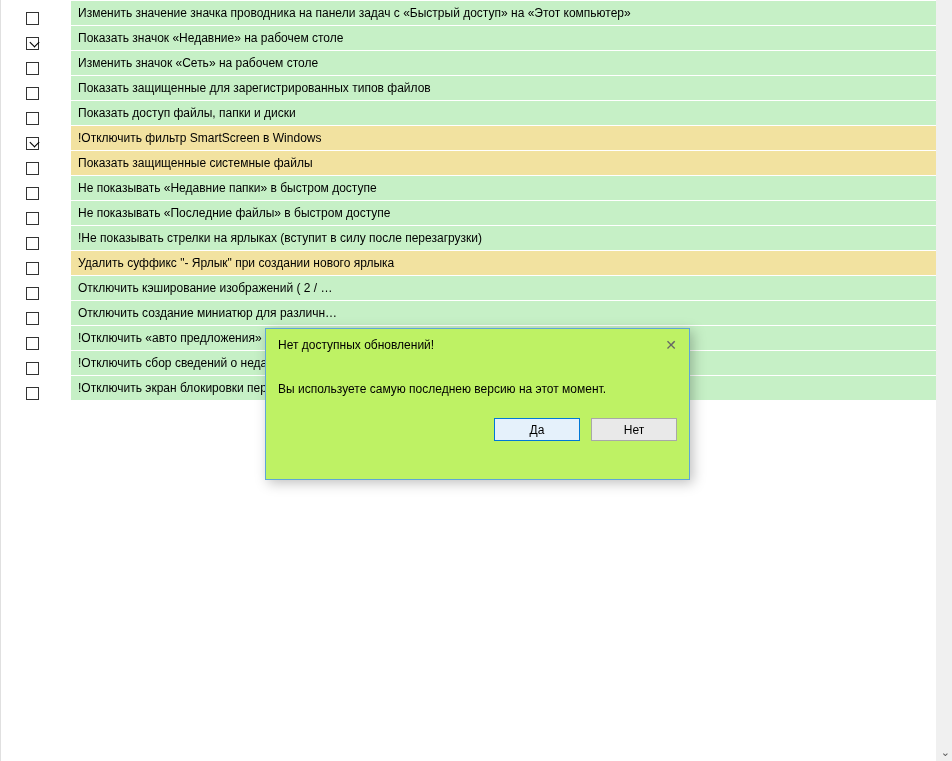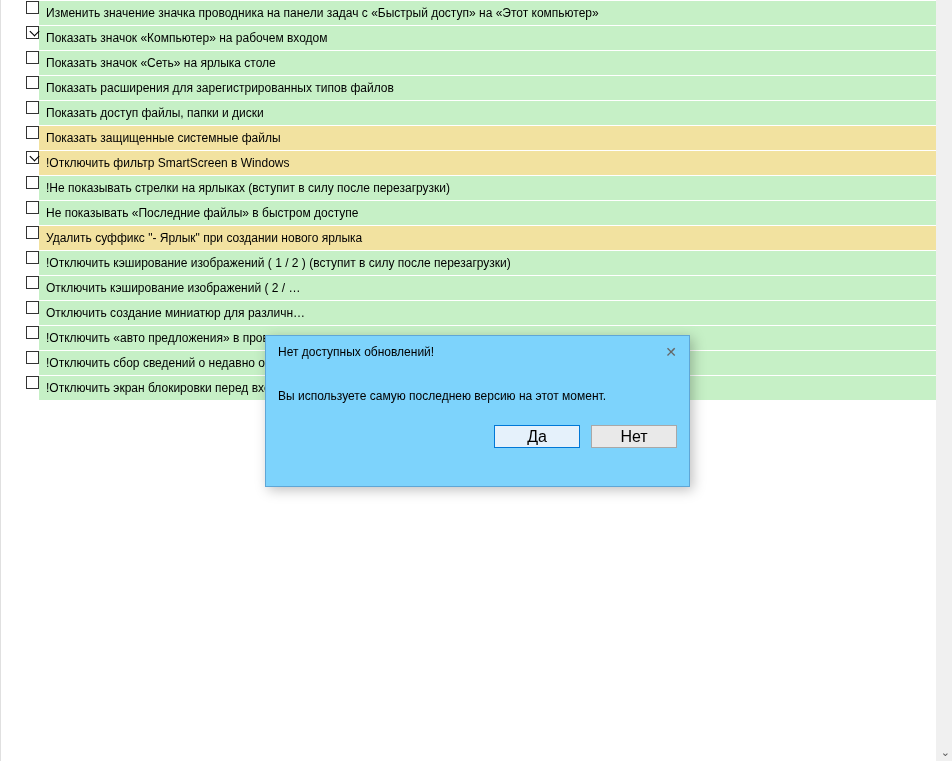--- a/index.html
+++ b/index.html
@@ -33,24 +33,25 @@
     .corner-chevron {
       position: absolute;
       right: 2px;
       bottom: 2px;
       color: #5a5a5a;
       font-size: 11px;
       pointer-events: none;
     }
     .item {
       display: flex;
-      align-items: flex-start;
+      align-items: flex-end;
       height: 24px;
       margin-bottom: 1px;
       padding-left: 17px;
+      gap: 32px;
     }
     .item .cb {
       width: 13px;
       height: 13px;
       border: 1px solid #333;
       background: #fff;
       position: relative;
       flex-shrink: 0;
       cursor: pointer;
     }
@@ -75,24 +76,24 @@
       text-overflow: clip;
       color: #000;
     }
     .bg-green .label { background: #c6f0c6; }
     .bg-yellow .label { background: #f2e2a0; }
 
     
     .dialog {
       position: absolute;
       left: 265px;
-      top: 335px;
+      top: 328px;
       width: 425px;
       height: 152px;
-      background: #7dd3fc;
+      background: #bef264;
       border: 1px solid #5ea6d6;
       box-shadow: 3px 3px 12px rgba(0,0,0,0.25);
       font-size: 12px;
     }
     .dialog-title {
       display: flex;
       align-items: center;
       justify-content: space-between;
       padding: 6px 8px 4px 12px;
       color: #000;
@@ -115,21 +116,21 @@
     }
     .dialog-buttons {
       display: flex;
       justify-content: flex-end;
       gap: 11px;
       padding: 10px 12px 12px 12px;
     }
     .dlg-btn {
       width: 86px;
       height: 23px;
-      font-size: 16px;
+      font-size: 12px;
       font-family: inherit;
       background: #e9e9e9;
       border: 1px solid #a8a8a8;
       cursor: pointer;
     }
     .dlg-btn.primary {
       background: #e5f1fb;
       border: 1px solid #0078d7;
     }
   </style>
@@ -137,57 +138,57 @@
 <body>
 
 <div class="panel">
   <div id="options-list">
       <div class="item bg-green">
         <span class="cb"></span>
         <span class="label">Изменить значение значка проводника на панели задач с «Быстрый доступ» на «Этот компьютер»</span>
       </div>
       <div class="item bg-green">
         <span class="cb checked"></span>
-        <span class="label">Показать значок «Компьютер» на рабочем входом</span>
-      </div>
-      <div class="item bg-green">
-        <span class="cb"></span>
-        <span class="label">Показать значок «Сеть» на ярлыка столе</span>
-      </div>
-      <div class="item bg-green">
-        <span class="cb"></span>
-        <span class="label">Показать расширения для зарегистрированных типов файлов</span>
+        <span class="label">Показать значок «Недавние» на рабочем столе</span>
+      </div>
+      <div class="item bg-green">
+        <span class="cb"></span>
+        <span class="label">Изменить значок «Сеть» на рабочем столе</span>
+      </div>
+      <div class="item bg-green">
+        <span class="cb"></span>
+        <span class="label">Показать защищенные для зарегистрированных типов файлов</span>
       </div>
       <div class="item bg-green">
         <span class="cb"></span>
         <span class="label">Показать доступ файлы, папки и диски</span>
-      </div>
-      <div class="item bg-yellow">
-        <span class="cb"></span>
-        <span class="label">Показать защищенные системные файлы</span>
       </div>
       <div class="item bg-yellow">
         <span class="cb checked"></span>
         <span class="label">!Отключить фильтр SmartScreen в Windows</span>
       </div>
+      <div class="item bg-yellow">
+        <span class="cb"></span>
+        <span class="label">Показать защищенные системные файлы</span>
+      </div>
+      <div class="item bg-green">
+        <span class="cb"></span>
+        <span class="label">Не показывать «Недавние папки» в быстром доступе</span>
+      </div>
+      <div class="item bg-green">
+        <span class="cb"></span>
+        <span class="label">Не показывать «Последние файлы» в быстром доступе</span>
+      </div>
       <div class="item bg-green">
         <span class="cb"></span>
         <span class="label">!Не показывать стрелки на ярлыках (вступит в силу после перезагрузки)</span>
       </div>
-      <div class="item bg-green">
-        <span class="cb"></span>
-        <span class="label">Не показывать «Последние файлы» в быстром доступе</span>
-      </div>
       <div class="item bg-yellow">
         <span class="cb"></span>
         <span class="label">Удалить суффикс "- Ярлык" при создании нового ярлыка</span>
-      </div>
-      <div class="item bg-green">
-        <span class="cb"></span>
-        <span class="label">!Отключить кэширование изображений ( 1 / 2 ) (вступит в силу после перезагрузки)</span>
       </div>
       <div class="item bg-green">
         <span class="cb"></span>
         <span class="label">Отключить кэширование изображений ( 2 / …</span>
       </div>
       <div class="item bg-green">
         <span class="cb"></span>
         <span class="label">Отключить создание миниатюр для различн…</span>
       </div>
       <div class="item bg-green">

